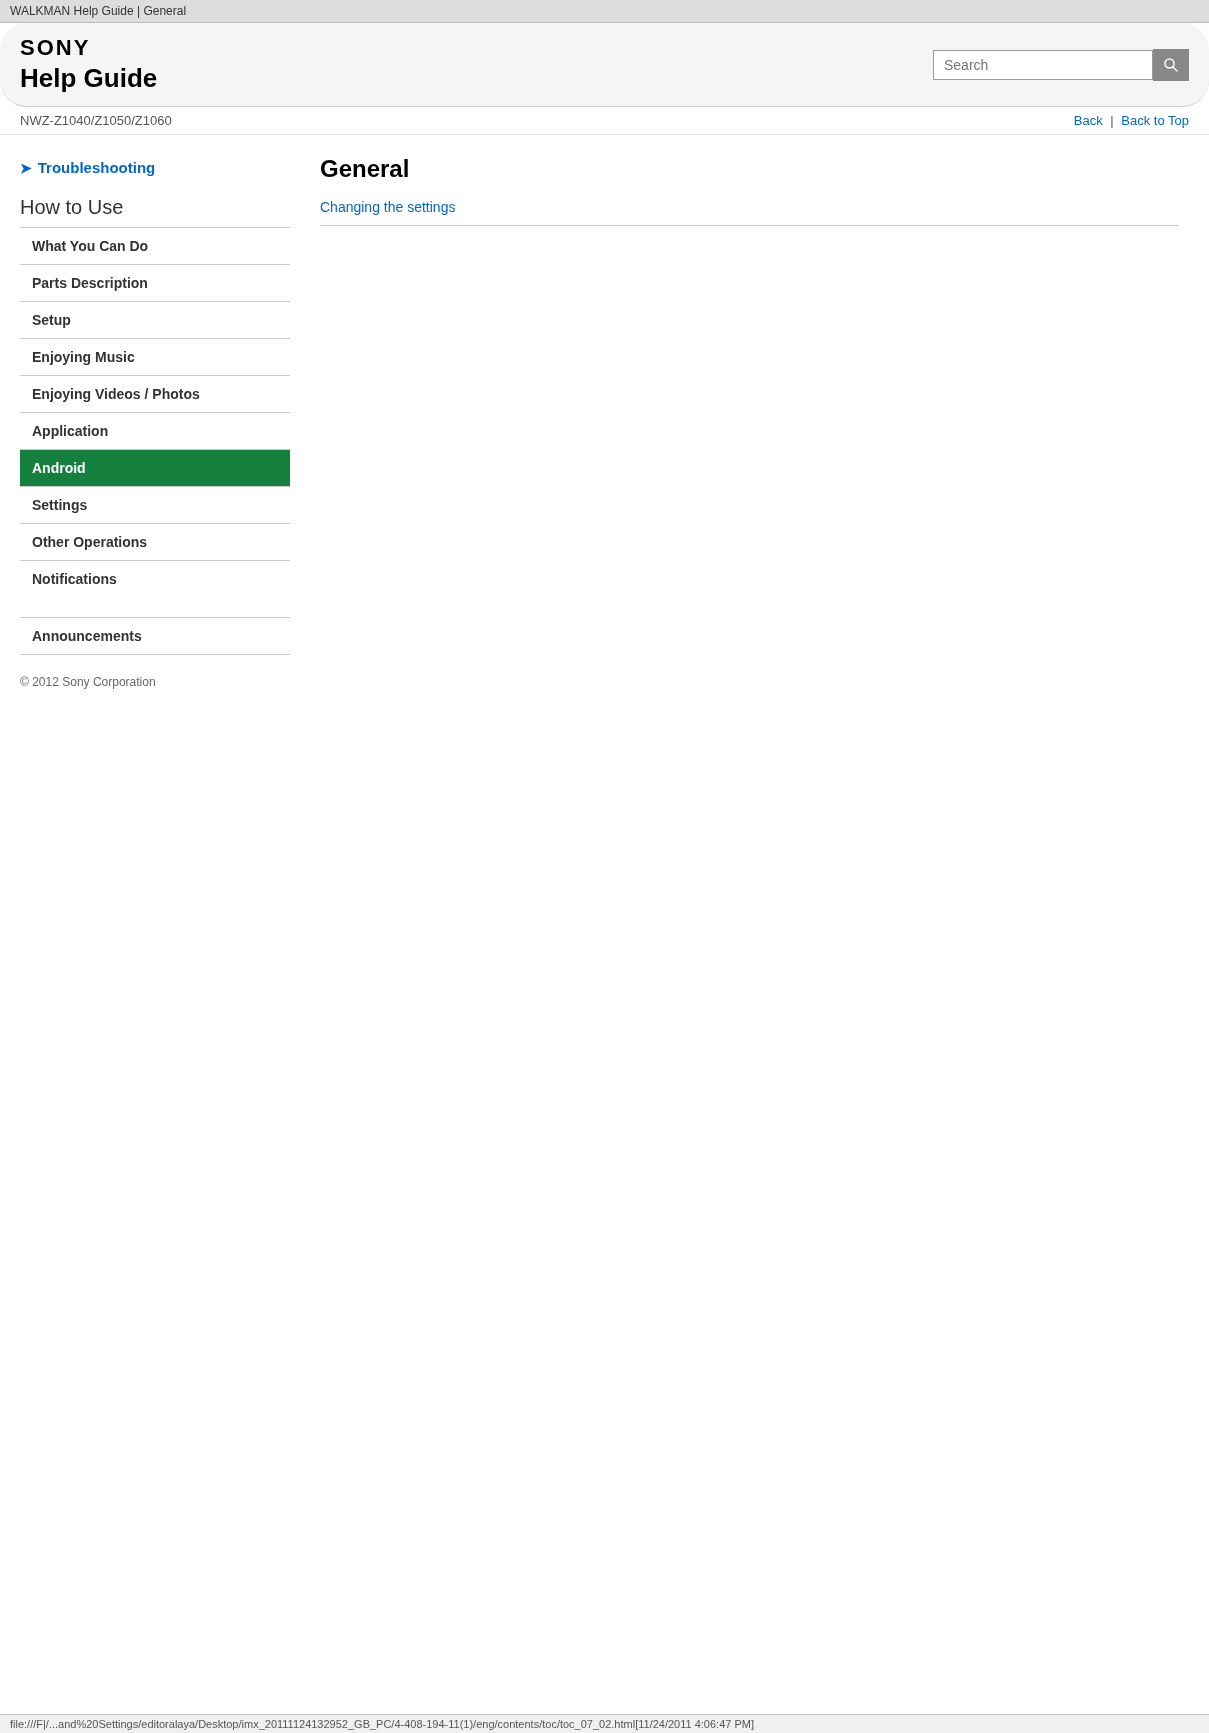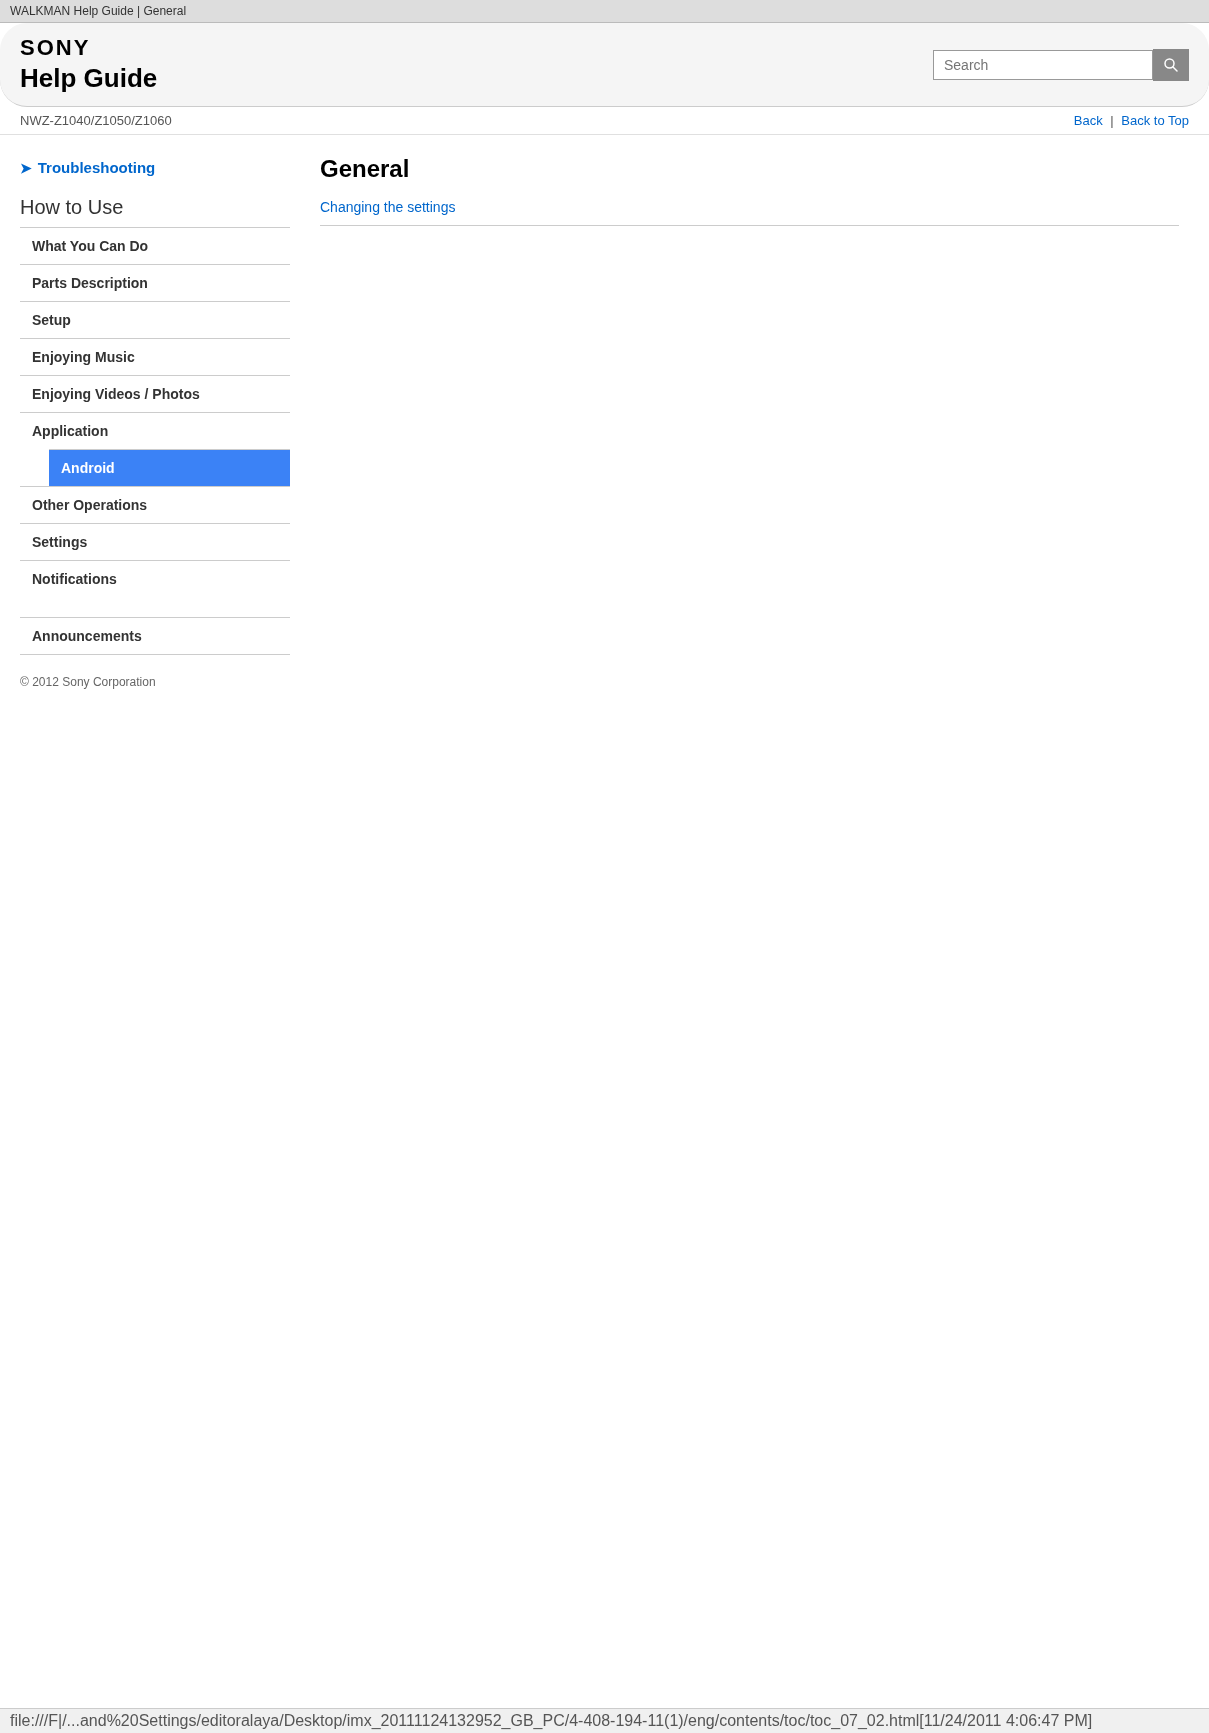--- a/index.html
+++ b/index.html
@@ -132,23 +132,22 @@
     .sidebar-nav {}
     .sidebar-item {
       border-top: 1px solid #ccc;
       padding: 10px 12px;
       font-size: 14px;
       font-weight: bold;
       color: #333;
       cursor: pointer;
     }
     .sidebar-item.active {
-      background: #3b82f6;
+      background: #15803d;
       color: #fff;
-      margin-left: 29px;
     }
     .sidebar-item:last-child {
       border-bottom: 1px solid #ccc;
       margin-top: 20px;
     }
 
     
     .sidebar-footer {
       margin-top: 20px;
       font-size: 12px;
@@ -179,21 +178,21 @@
 
     
     .status-bar {
       position: fixed;
       bottom: 0;
       left: 0;
       right: 0;
       background: #f0f0f0;
       border-top: 1px solid #ccc;
       padding: 3px 10px;
-      font-size: 16px;
+      font-size: 11px;
       color: #555;
     }
   </style>
 </head>
 <body>
 
 <div class="browser-title-bar">
   <span>WALKMAN Help Guide | General</span>
 </div>
 
@@ -235,22 +234,22 @@
 
     <div class="sidebar-nav">
 
     <div class="sidebar-item">What You Can Do</div>
         <div class="sidebar-item">Parts Description</div>
         <div class="sidebar-item">Setup</div>
         <div class="sidebar-item">Enjoying Music</div>
         <div class="sidebar-item">Enjoying Videos / Photos</div>
         <div class="sidebar-item">Application</div>
         <div class="sidebar-item active">Android</div>
+        <div class="sidebar-item">Settings</div>
         <div class="sidebar-item">Other Operations</div>
-        <div class="sidebar-item">Settings</div>
         <div class="sidebar-item">Notifications</div>
         <div class="sidebar-item">Announcements</div>
       </div>
 
     <div class="sidebar-footer">© 2012 Sony Corporation</div>
   </div>
 
   <div class="content-area">
     <div class="content-title">General</div>
     <a href="#" class="content-link">Changing the settings</a>

